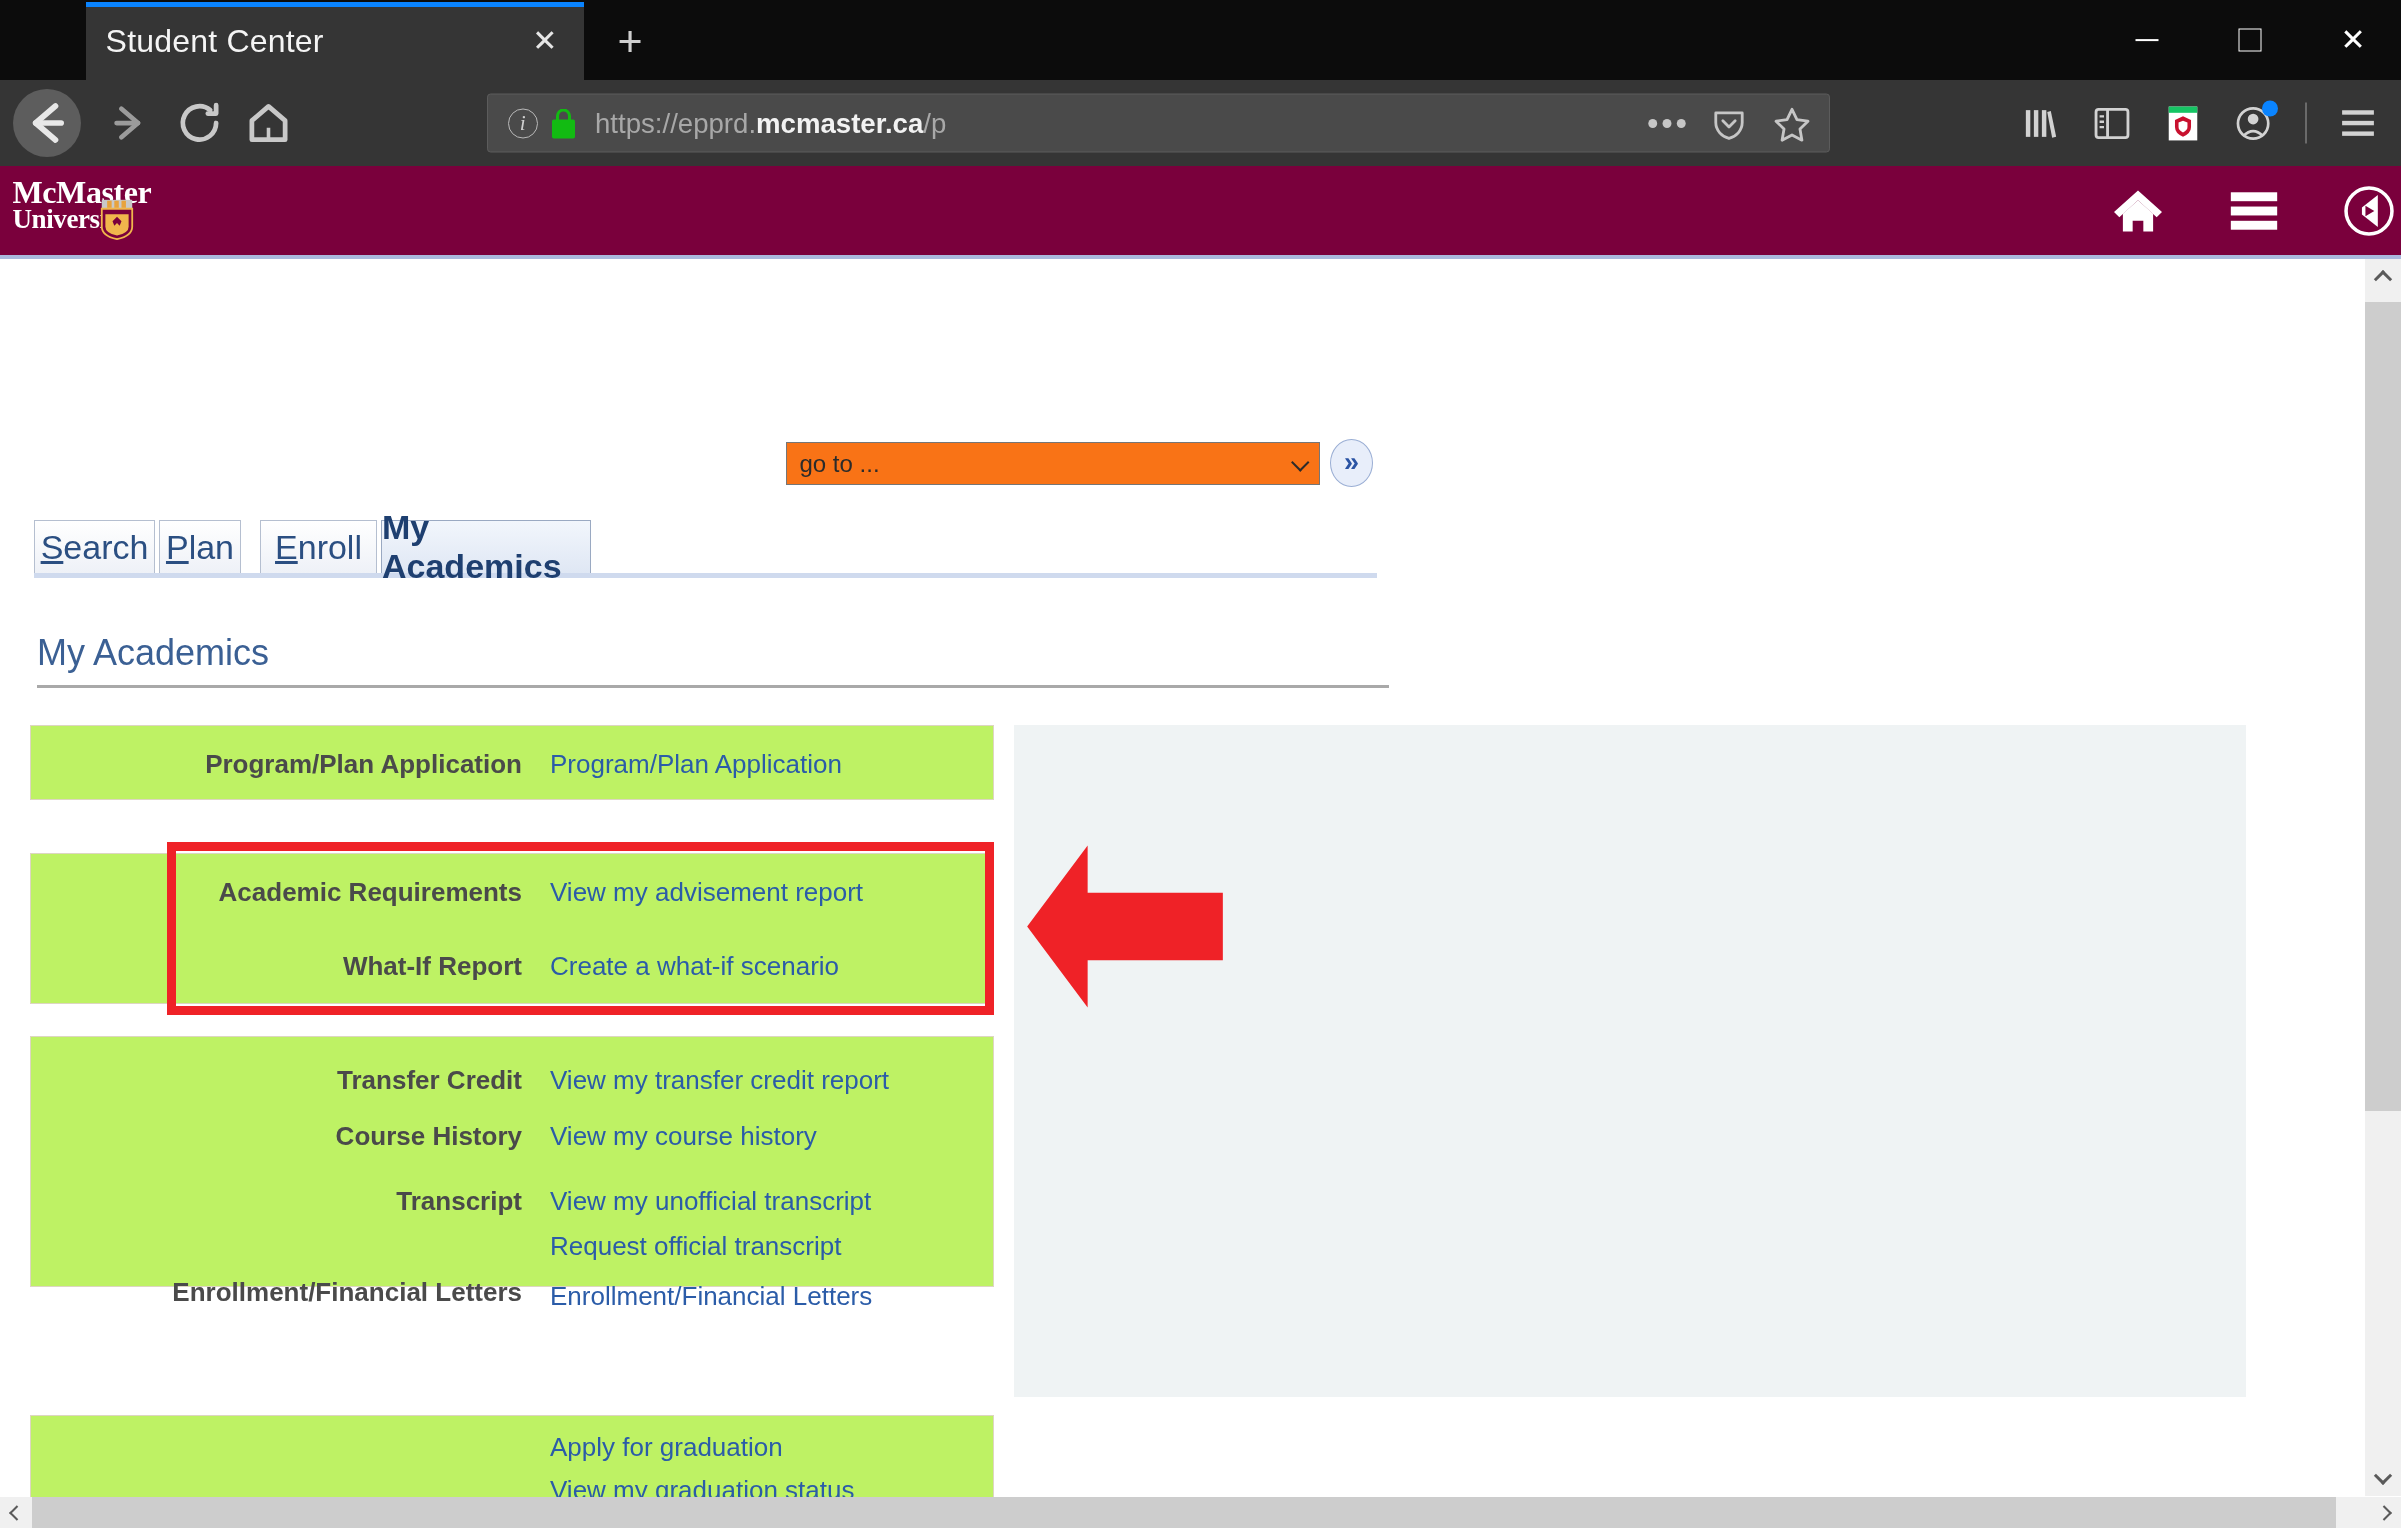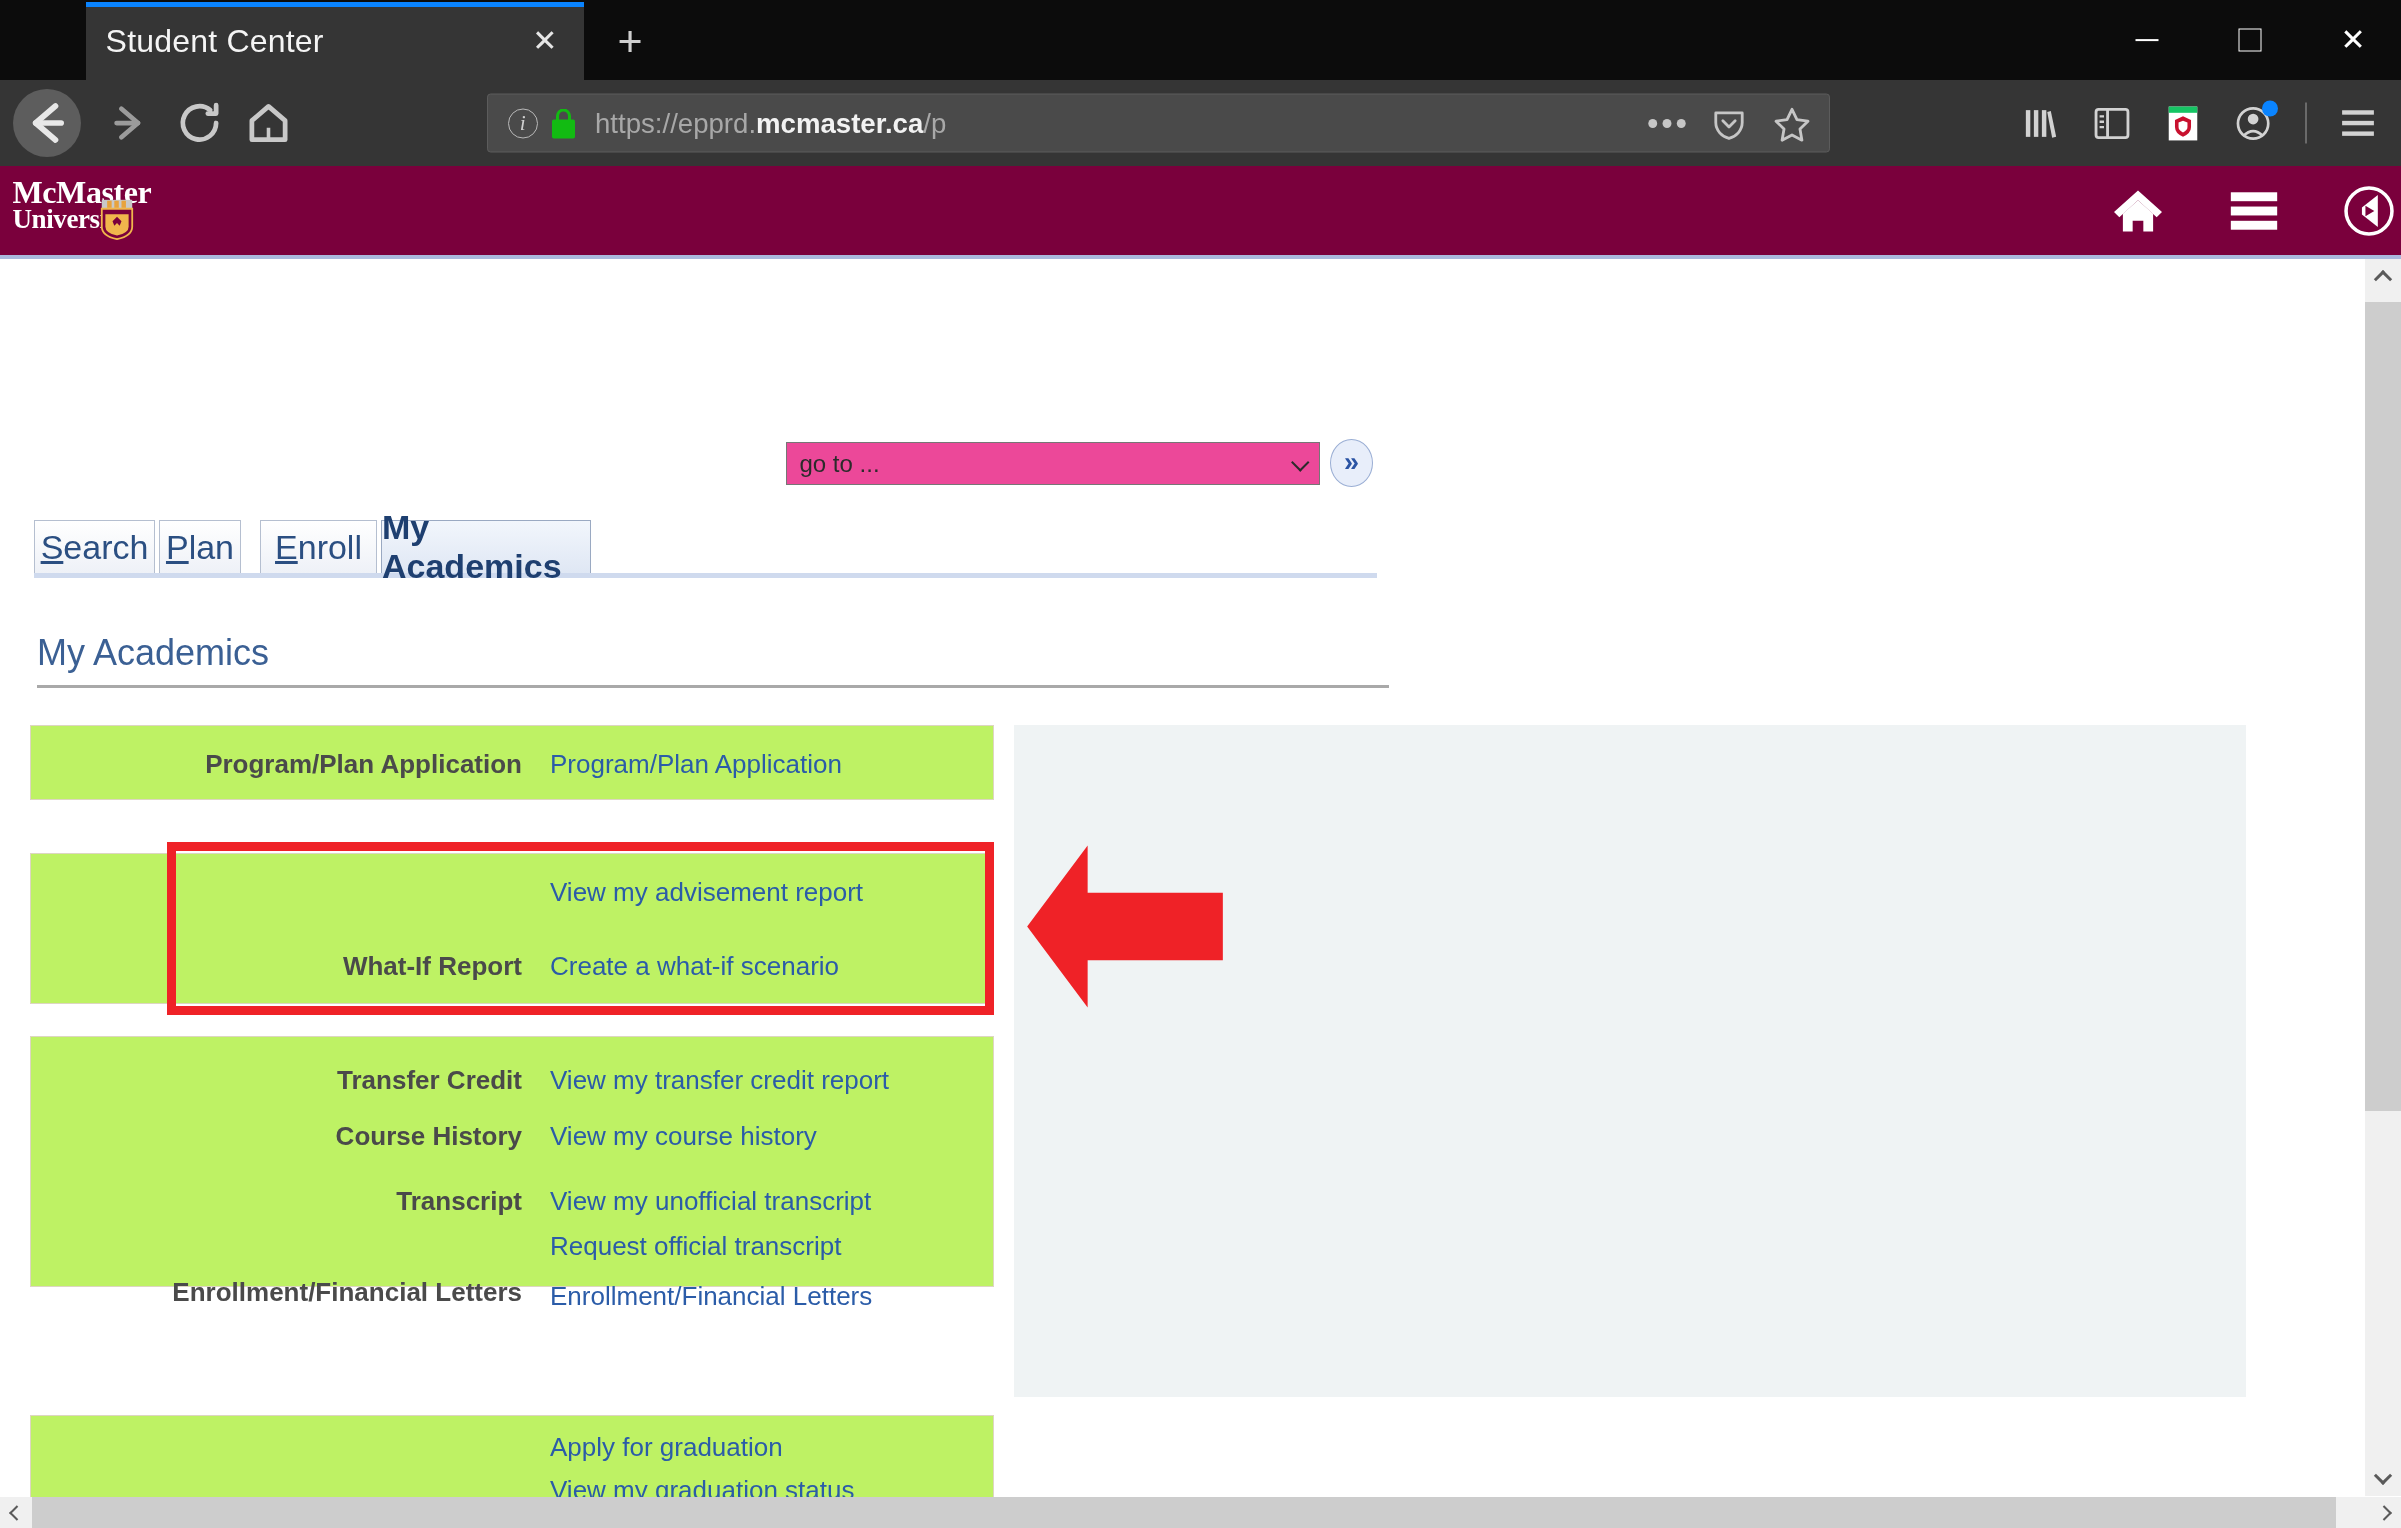--- a/index.html
+++ b/index.html
@@ -160,21 +160,21 @@
 
   
   #blue-rule {
     position: absolute; left: 0; top: 89px; width: 2401px; height: 4.4px;
     background: #aab9dd;
   }
 
   
   #goto-wrap { position: absolute; left: 786px; top: 276px; }
   #goto-select {
-    width: 534px; height: 43px; background: #ec4899;
+    width: 534px; height: 43px; background: #f97316;
     border: 0.9px solid #767676; position: relative;
   }
   #goto-label {
     position: absolute; left: 12.5px; top: 50%; transform: translateY(-50%);
     font-size: 24px; color: #2b2b2b;
   }
   #goto-caret {
     position: absolute; right: 12.5px; top: 50%;
     transform: translateY(-65%) rotate(45deg);
     width: 12.5px; height: 12.5px;
@@ -507,20 +507,21 @@
 
     <div class="group" id="g-program">
       <div class="grow">
         <div class="glabel">Program/Plan Application</div>
         <div class="glink">Program/Plan Application</div>
       </div>
     </div>
 
     <div class="group" id="g-acad">
       <div class="grow" style="height:76px">
+        <div class="glabel">Academic Requirements</div>
         <div class="glink">View my advisement report</div>
       </div>
       <div class="grow" style="height:71px">
         <div class="glabel">What-If Report</div>
         <div class="glink">Create a what-if scenario</div>
       </div>
     </div>
 
     <div class="group" id="g-transfer">
       <div class="grow" style="height:57px;margin-top:14.2px">

